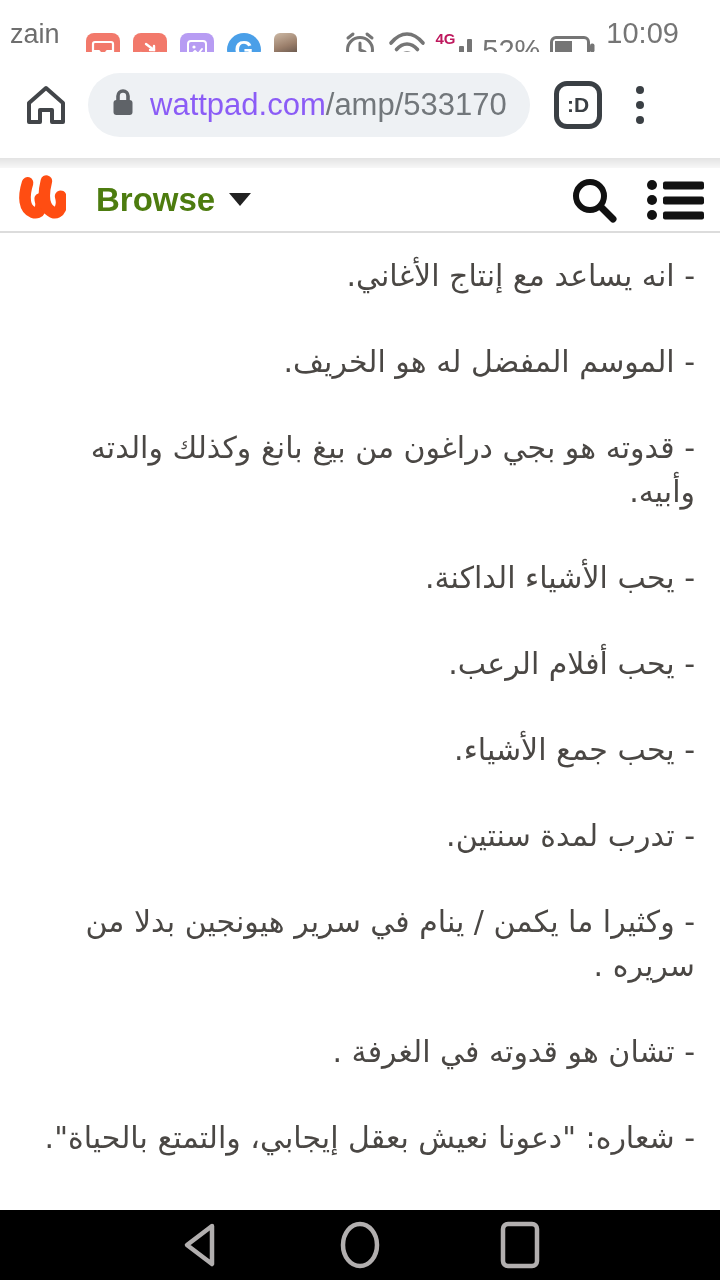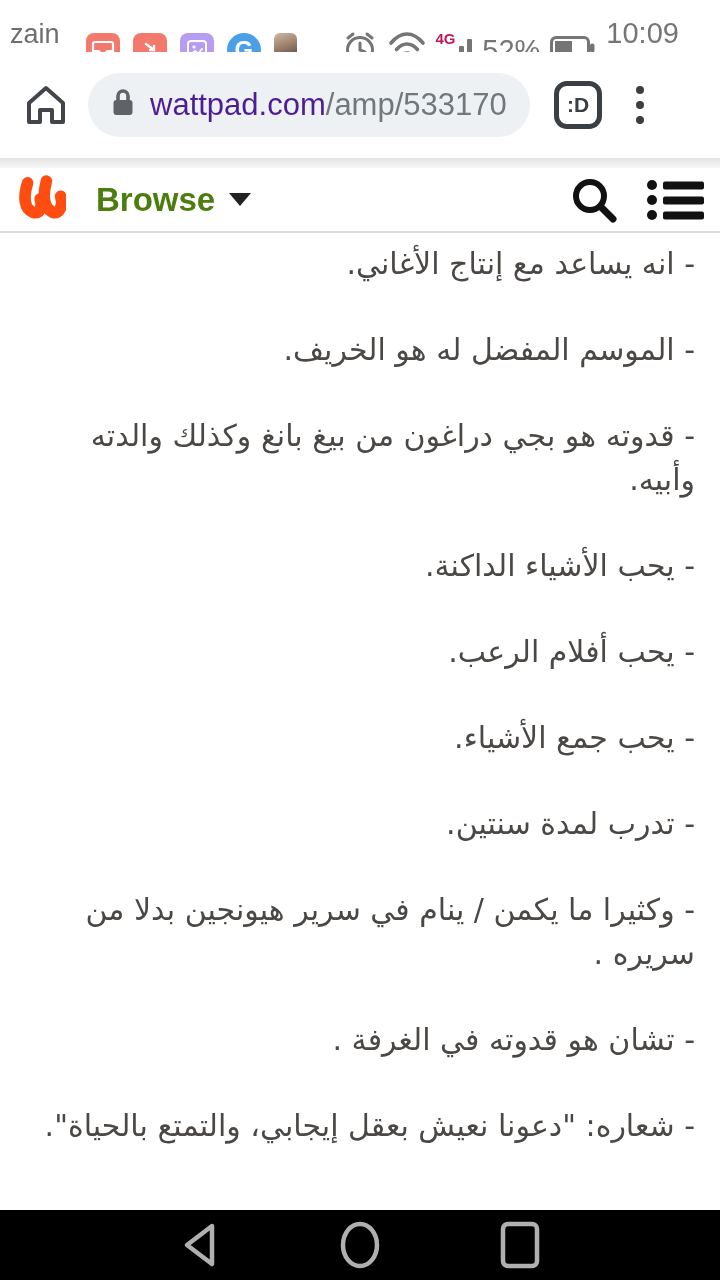--- a/index.html
+++ b/index.html
@@ -29,21 +29,21 @@
   .sig-bars i { display:block; width:5px; background:#757575; border-radius:1px; }
 
   
   .browser-bar { position:absolute; top:52px; left:0; width:720px; height:106px;
                  background:#fff; display:flex; align-items:center; padding:0 18px; }
   .home-btn { width:56px; display:flex; justify-content:center; }
   .url-pill { margin-left:14px; width:442px; height:64px; background:#eef1f4;
               border-radius:32px; display:flex; align-items:center; padding:0 22px;
               overflow:hidden; white-space:nowrap; }
   .url-text { margin-left:14px; font-size:31px; overflow:hidden; white-space:nowrap; }
-  .url-domain { color:#4c1d95;text-align:center; }
+  .url-domain { color:#8b5cf6;text-align:center; }
   .url-path { color:#72777b; }
   .tab-btn { margin-left:24px; width:48px; height:48px; border:5px solid #3a3f44;
              border-radius:13px; display:flex; align-items:center; justify-content:center; }
   .tab-label { font-size:21px; font-weight:bold; color:#3a3f44; }
   .menu-btn { margin-left:28px; display:flex; flex-direction:column; gap:7px; padding:6px; }
   .menu-btn i { width:8px; height:8px; border-radius:50%; background:#3a3f44; }
 
   .chrome-shadow { position:absolute; top:158px; left:0; width:720px; height:10px;
                    background:linear-gradient(#e3e3e3,#f7f7f7); }
 
@@ -52,21 +52,21 @@
                  background:#fff; border-bottom:2px solid #dcdcdc;
                  display:flex; align-items:center; padding:0 16px; }
   .browse { display:flex; align-items:center; margin-left:30px; }
   .browse-label { font-size:33px; font-weight:bold; color:#4d7c0f; }
   .caret { width:0; height:0; margin-left:14px; border-left:11px solid transparent;
            border-right:11px solid transparent; border-top:13px solid #222; }
   .hdr-spacer { flex:1; }
   .hdr-icon { display:flex; align-items:center; justify-content:center; margin-left:26px; }
 
   
-  .content { position:absolute; top:234px; left:0; width:720px; height:976px;
+  .content { position:absolute; top:246px; left:0; width:720px; height:976px;
              overflow:hidden; background:#fff; padding-top:8px; }
   .para { font-family:"DejaVu Sans", sans-serif; font-size:30px; line-height:44px;
           color:#4a4744; padding:0 25px; margin-bottom:42px; }
   .para.rtl { direction:rtl; text-align:right; }
   .para.ltr { direction:ltr; text-align:left; }
   .para.dots { margin-bottom:20px; letter-spacing:1px; }
 
   
   .nav-bar { position:absolute; top:1210px; left:0; width:720px; height:70px;
              background:#000; display:flex; align-items:center; }

